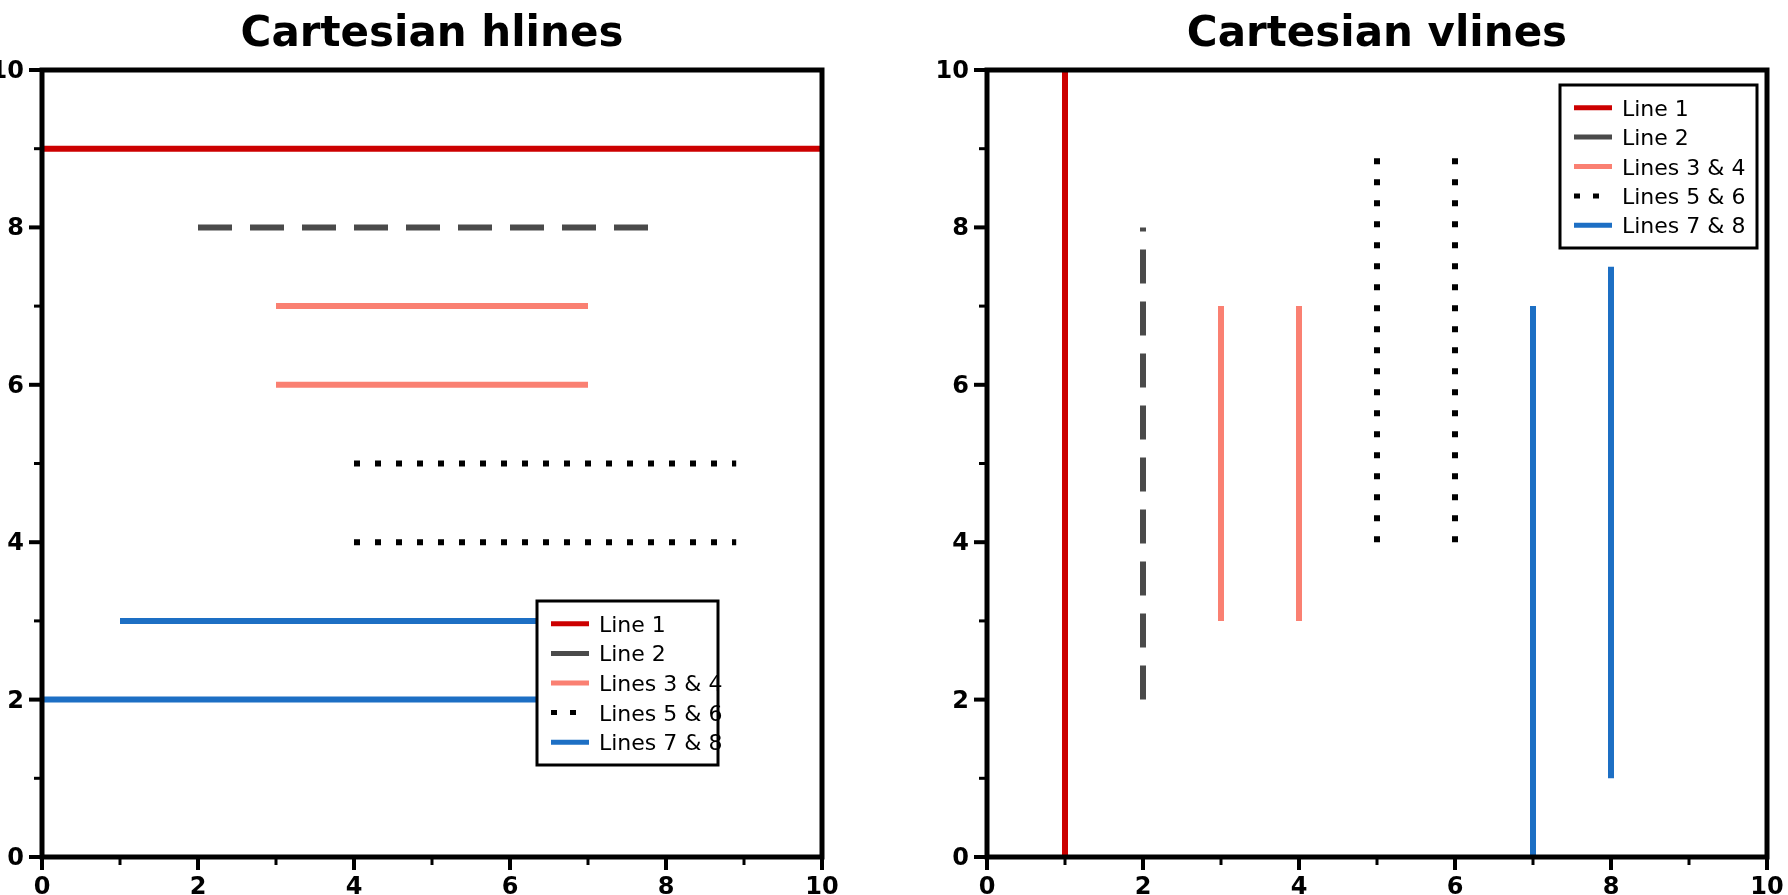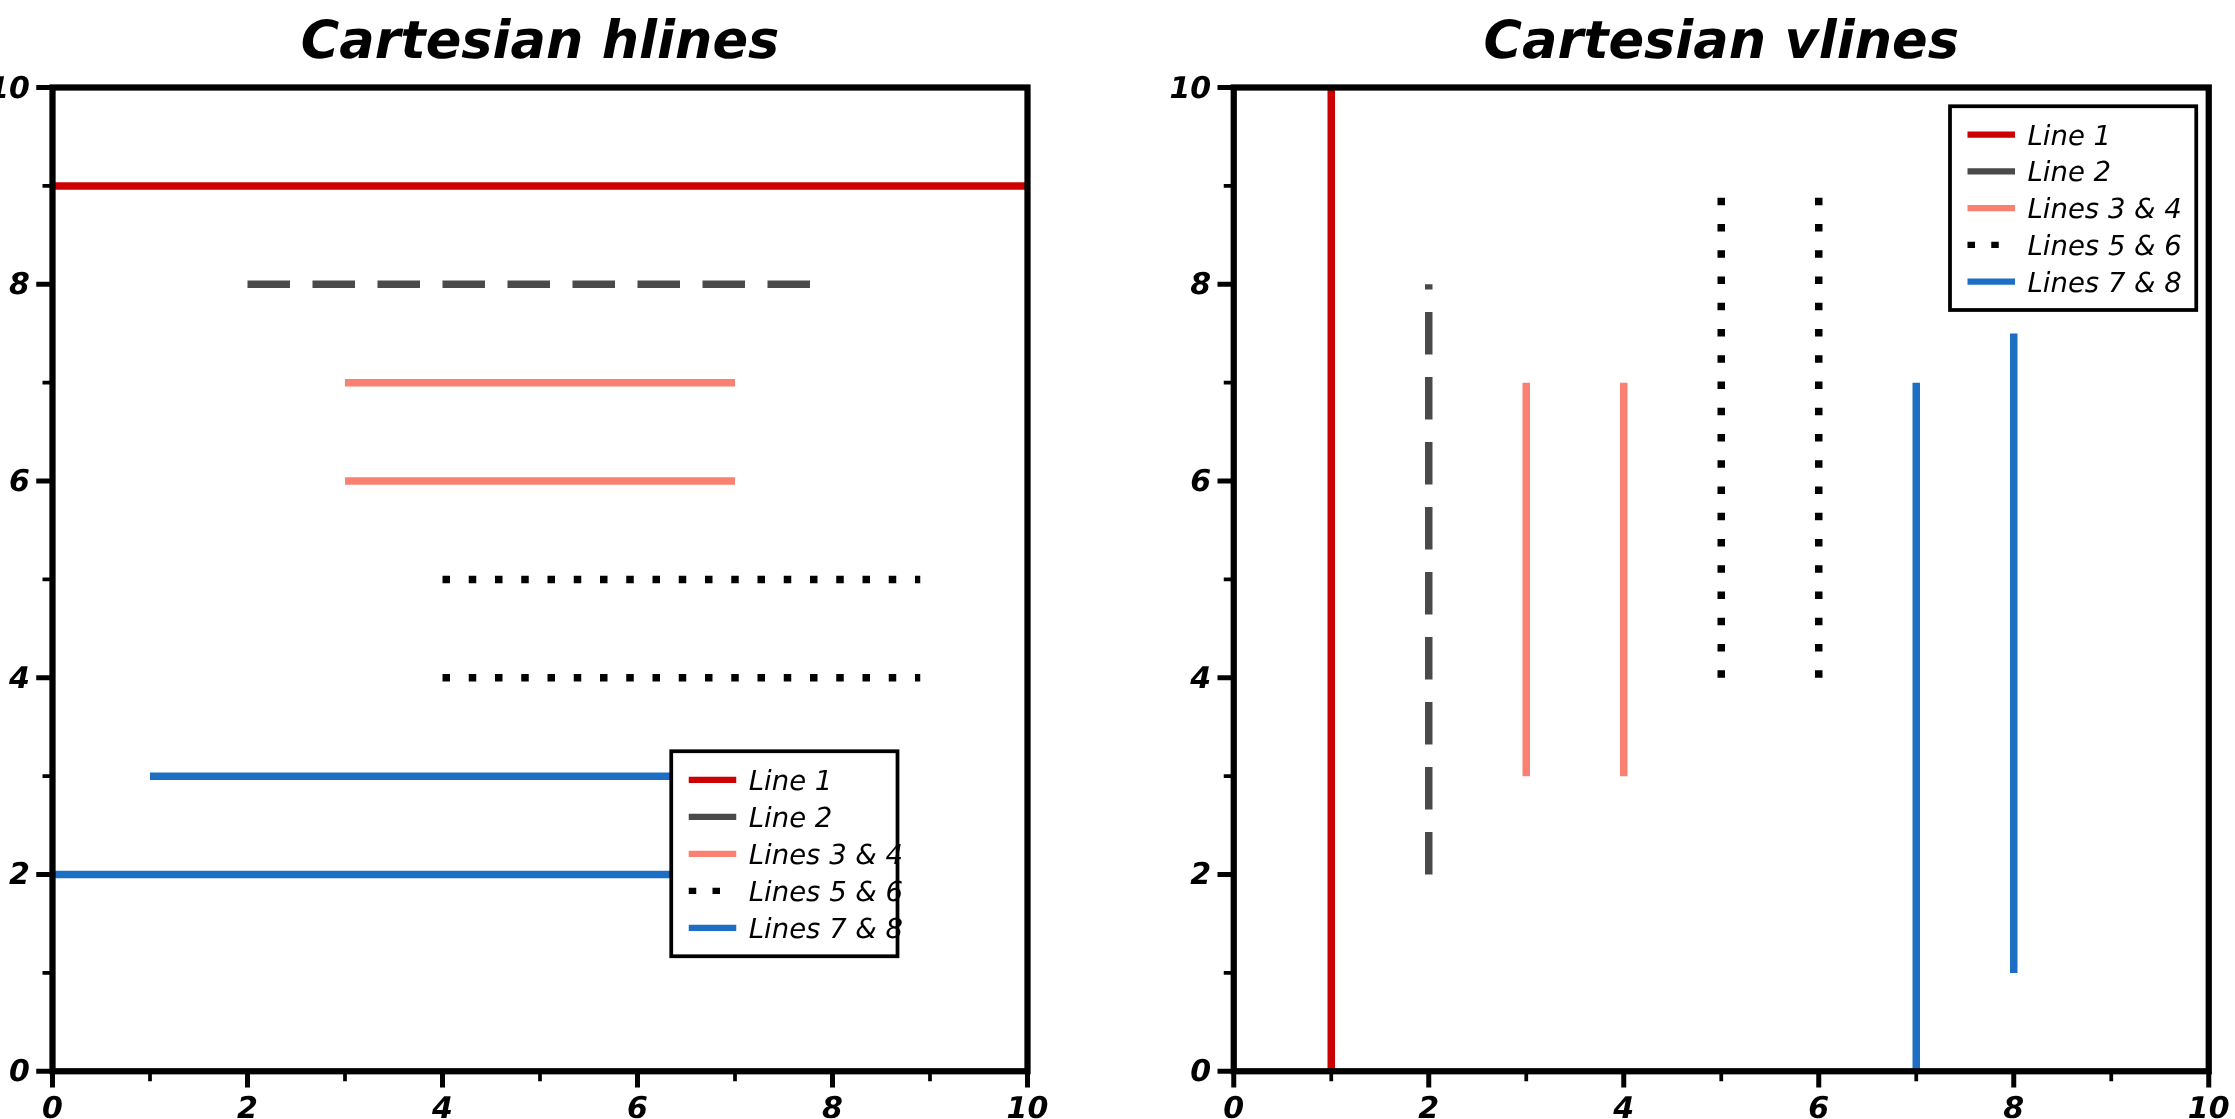--- a/index.html
+++ b/index.html
@@ -7,21 +7,20 @@
     padding: 0;
     background: #ffffff;
     font-family: "DejaVu Sans", "Liberation Sans", sans-serif;
   }
   .figure {
     position: relative;
     width: 1788px;
     height: 895px;
     background: #ffffff;
     display: flex;
-    font-style: italic;
   }
   .panel-svg {
     display: block;
     width: 894px;
     height: 895px;
   }
   svg text {
     font-family: "DejaVu Sans", "Liberation Sans", sans-serif;
   }
 </style>

